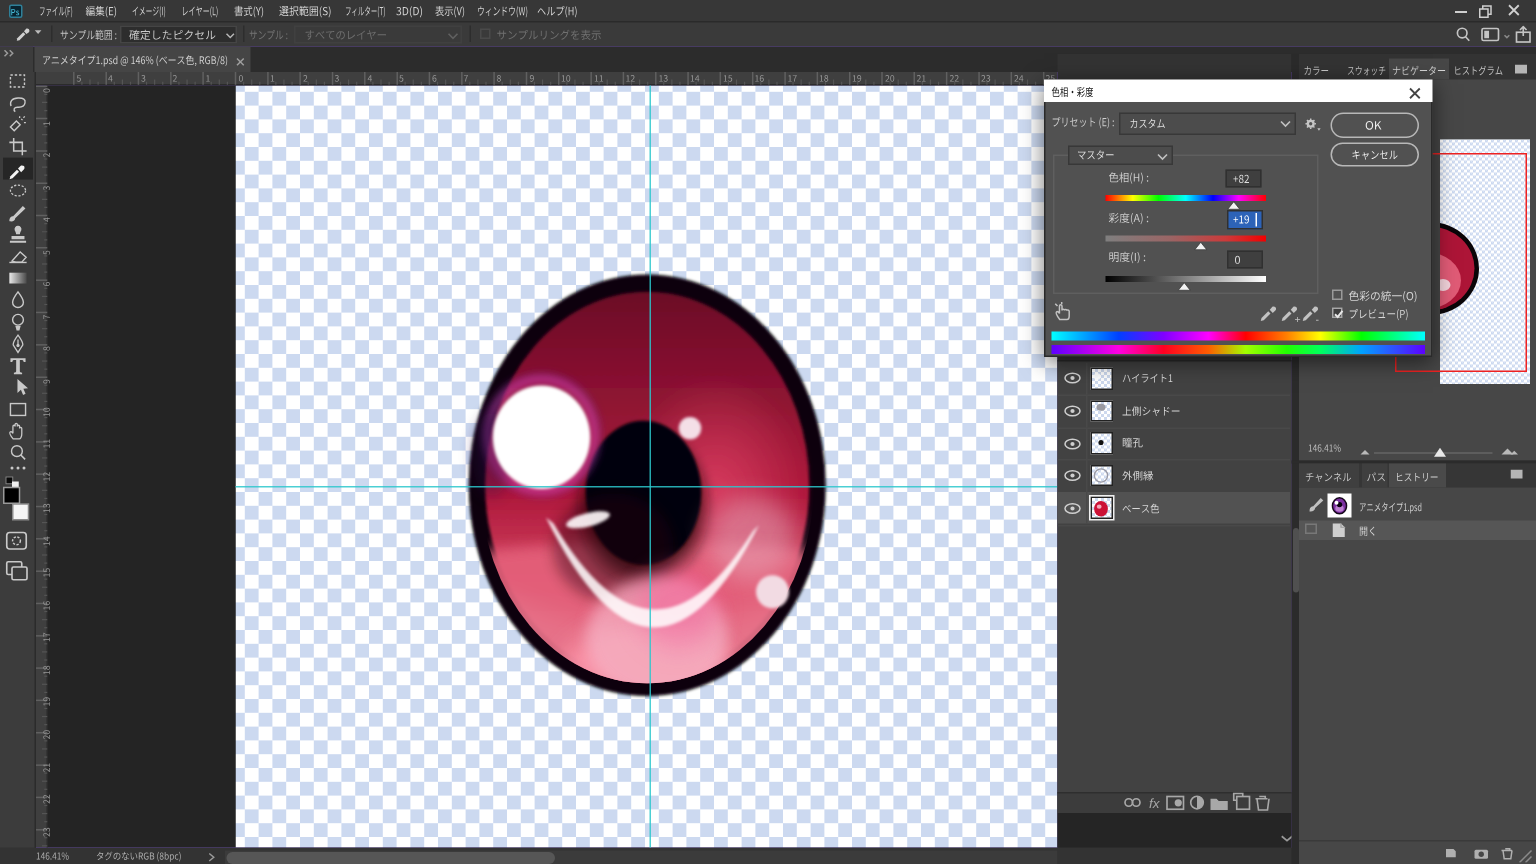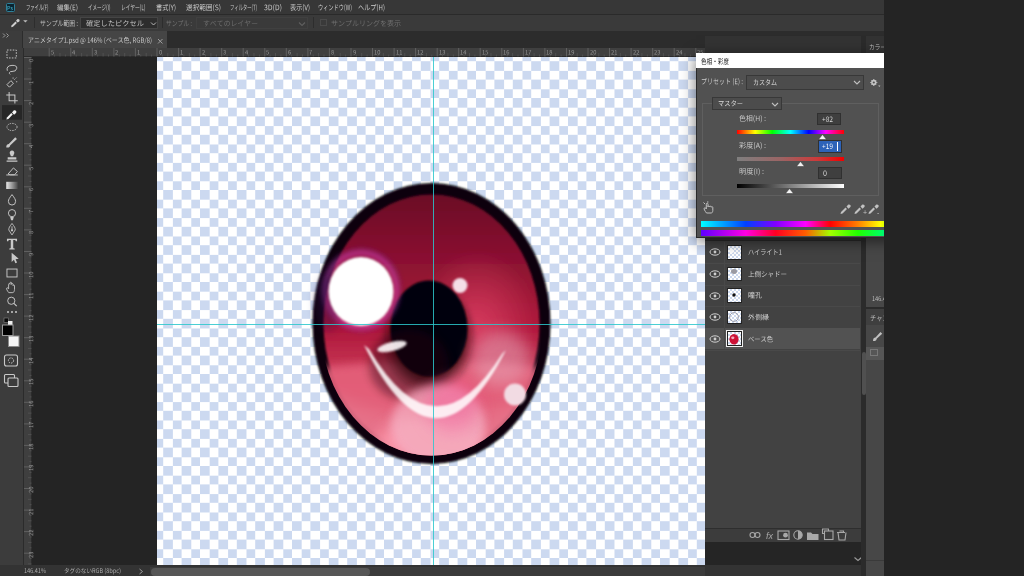--- a/index.html
+++ b/index.html
@@ -1,13 +1,13 @@
 <!DOCTYPE html>
 <html><head><meta charset="utf-8"><style>html,body{margin:0;padding:0;background:#242424;width:1024px;height:576px;overflow:hidden}*{box-sizing:border-box;font-family:"Liberation Sans",sans-serif}div{position:absolute}</style></head><body>
-<div style="position:absolute;left:0;top:0;width:884px;height:576px;background:#8b5cf6;overflow:hidden">
+<div style="position:absolute;left:0;top:0;width:1024px;height:576px;background:#8b5cf6;overflow:hidden">
     <div style="position:absolute;left:0px;top:0px;width:1024px;height:14px;background:#373737"></div>
     <div style="position:absolute;left:0px;top:14px;width:1024px;height:17px;background:#3a3a3a;border-top:1px solid #2a2a2a"></div>
     <div style="position:absolute;left:0px;top:31px;width:1024px;height:17px;background:#2c2c2c"></div>
     <div style="position:absolute;left:0px;top:48px;width:24px;height:528px;background:#3c3c3c;border-right:1px solid #2b2b2b"></div>
     <div style="position:absolute;left:24px;top:48px;width:681px;height:8.5px;background:#3f3f3f;border-bottom:1px solid #2b2b2b"></div>
     <div style="position:absolute;left:24px;top:56.5px;width:7.5px;height:508.5px;background:#3f3f3f;border-right:1px solid #2b2b2b"></div>
     <div style="position:absolute;left:32px;top:57px;width:673px;height:508px;background:#242424"></div>
     <div style="position:absolute;left:0px;top:565px;width:1024px;height:11px;background:#333333"></div>
     <div style="position:absolute;left:5.5px;top:2.5px;width:9.5px;height:9.5px;background:#0a2430;border:1px solid #2f8099;border-radius:1.5px"></div>
     <svg style="position:absolute;left:7.3px;top:3.6px;overflow:visible" width="8" height="8">

